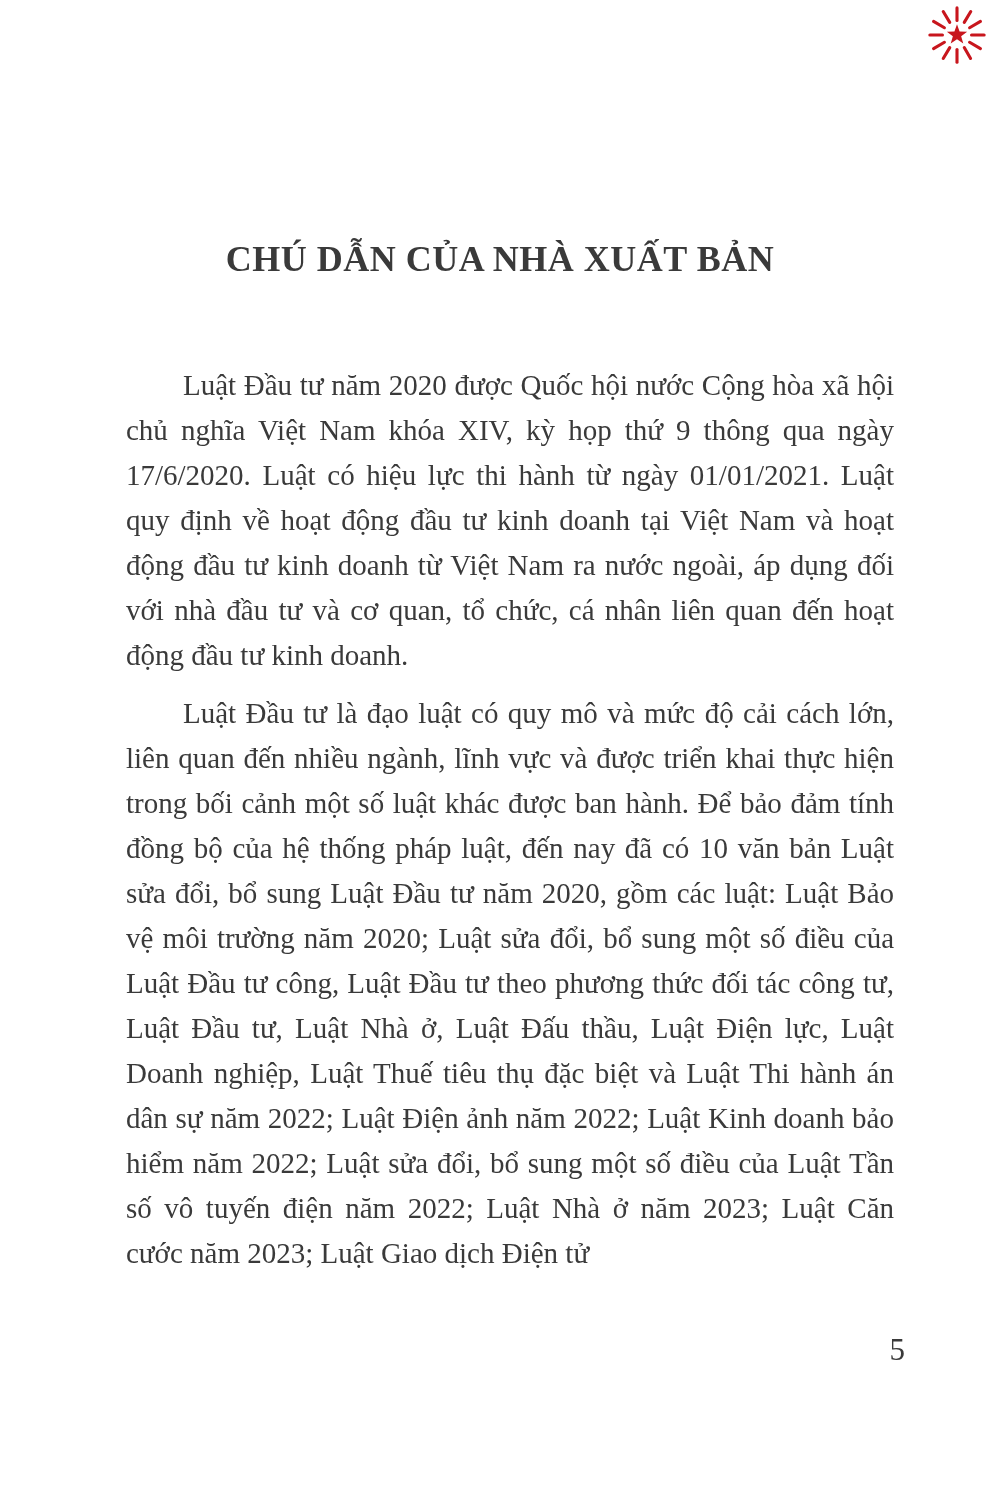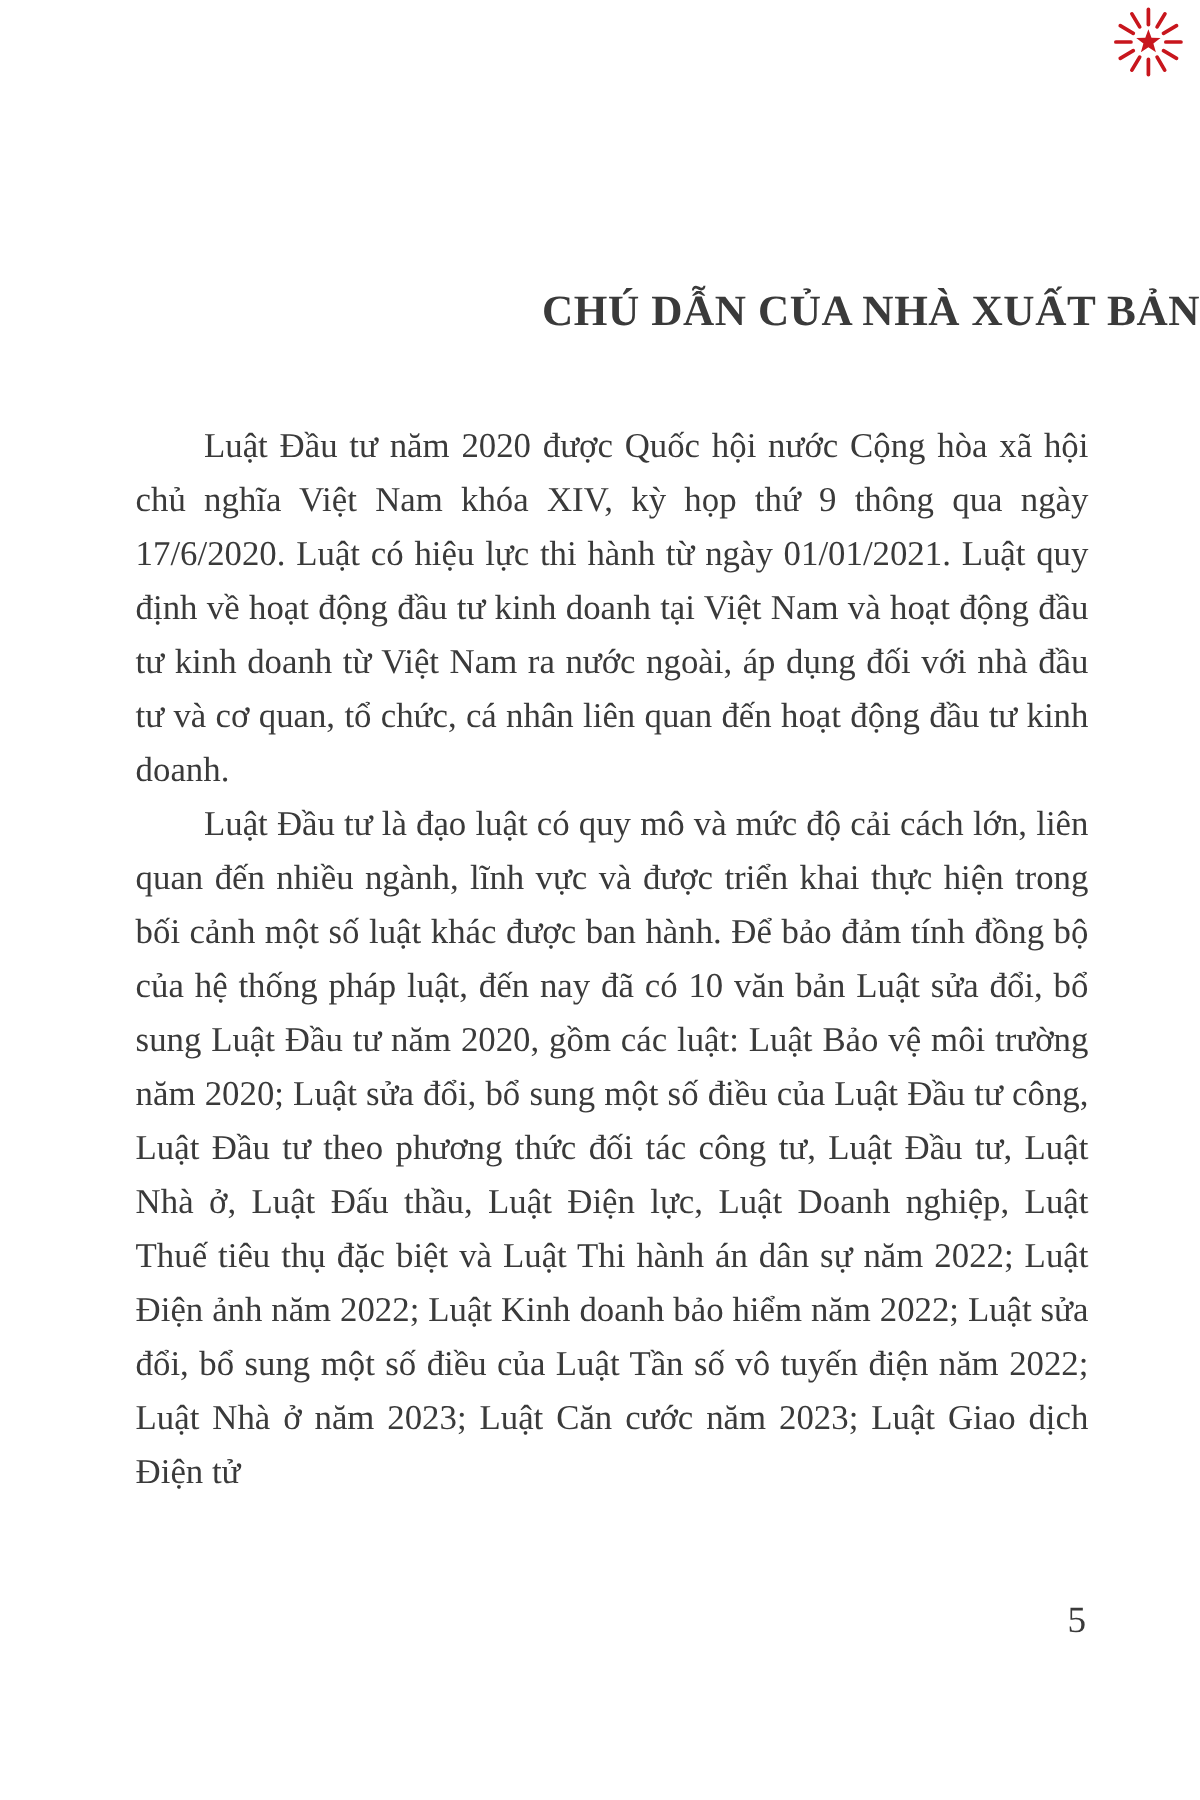--- a/index.html
+++ b/index.html
@@ -26,37 +26,37 @@
   .logo svg {
     width: 100%;
     height: 100%;
     display: block;
   }
   .title {
     position: absolute;
     top: 238px;
     left: 0;
     width: 100%;
-    text-align: right;
+    text-align: center;
     font-size: 36px;
     font-weight: bold;
     letter-spacing: 0.5px;
     margin: 0;
   }
   .body {
     position: absolute;
     top: 350px;
     left: 113px;
     width: 794px;
     font-size: 29px;
     line-height: 45px;
     text-align: justify;
   }
   .body p {
-    margin: 0;
+    margin: 13px;
     text-indent: 57px;
   }
   .page-number {
     position: absolute;
     right: 95px;
     bottom: 132px;
     font-size: 31px;
   }
 </style>
 </head>

